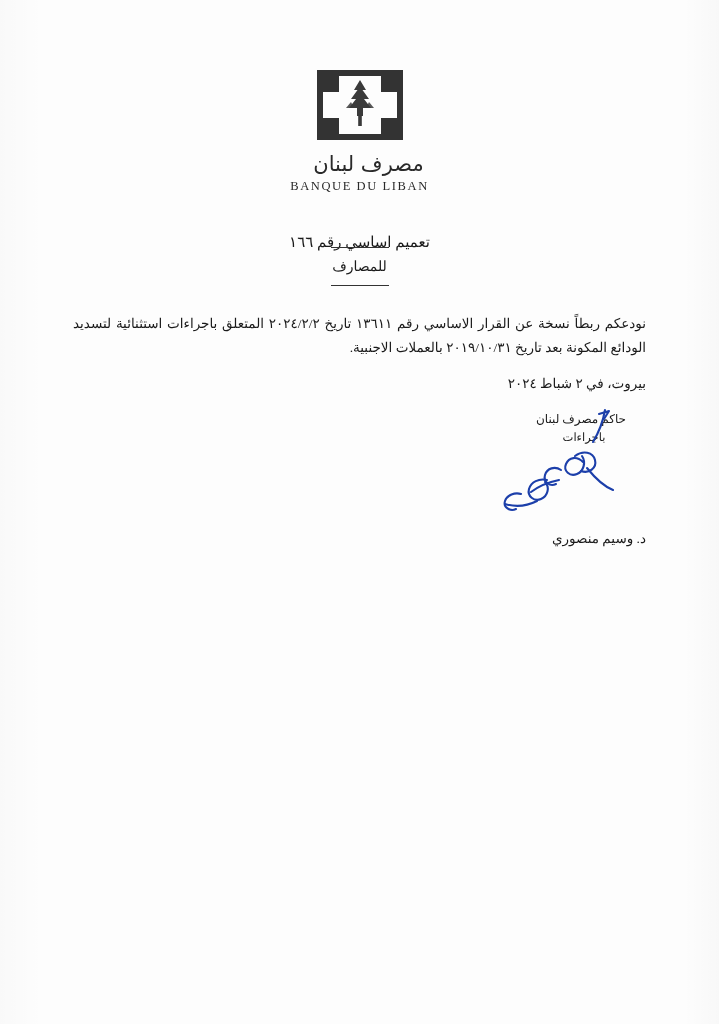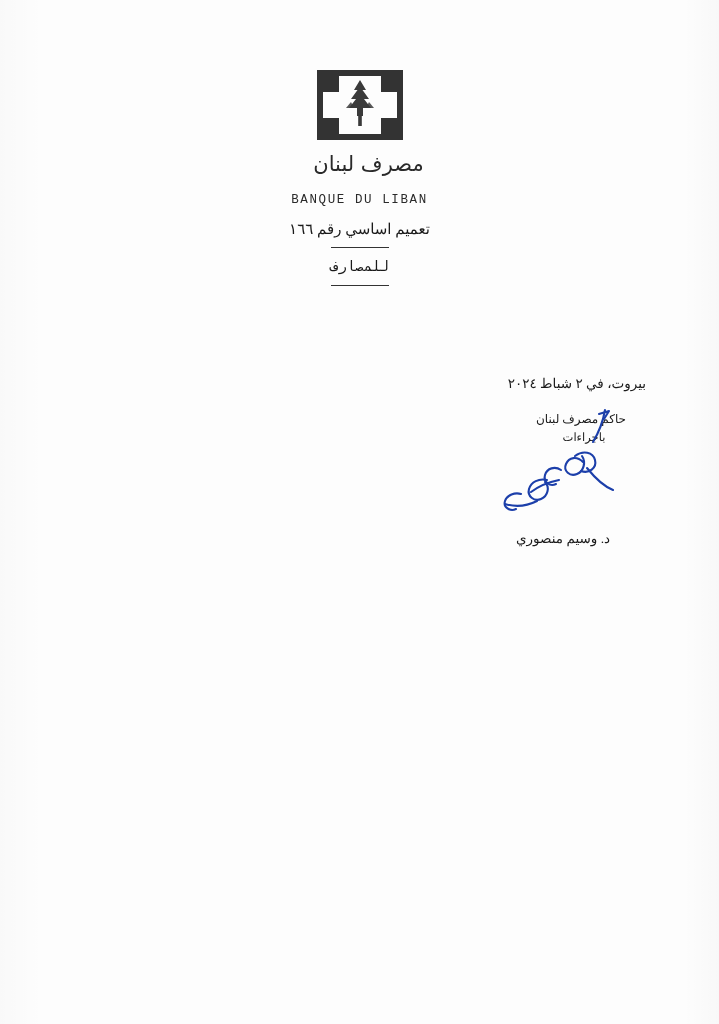--- a/index.html
+++ b/index.html
@@ -77,52 +77,51 @@
 
   .logo-ar {
     margin-top: 12px;
     font-size: 21px;
     letter-spacing: 1px;
     color: #2a2a2a;
     font-family: "DejaVu Sans", sans-serif;
     margin-left: 18px;
   }
   .logo-en {
-    margin-top: 17px;
+    margin-top: 3px;
     font-size: 12.5px;
     letter-spacing: 1.6px;
     color: #2a2a2a;
-    font-family: Liberation Mono, monospace;
+    font-family: Liberation Serif, serif;
   }
 
   
   .doc-title {
     position: absolute;
-    top: 220px;
+    top: 233px;
     left: 0; right: 0;
     text-align: center;
     font-size: 15px;
     color: #1a1a1a;
   }
   .title-rule {
     position: absolute;
     top: 247px;
     left: 50%;
     transform: translateX(-50%);
     width: 58px;
     height: 1px;
     background: #333;
   }
   .doc-subtitle {
     position: absolute;
     top: 258px;
     left: 0; right: 0;
     text-align: center;
     font-size: 14px;
-    font-family: Liberation Mono, monospace;
   }
   .subtitle-rule {
     position: absolute;
     top: 285px;
     left: 50%;
     transform: translateX(-50%);
     width: 58px;
     height: 1px;
     background: #333;
   }
@@ -173,21 +172,21 @@
     height: 115px;
     pointer-events: none;
   }
 
   .signer-name {
     position: absolute;
     top: 530px;
     right: 73px;
     font-size: 13.5px;
     width: 130px;
-    text-align: left;
+    text-align: right;
   }
 </style>
 </head>
 <body>
 
 <div class="page">
 
   <div class="logo-block">
     <div class="emblem">
       <div class="corner c-tl"></div>
@@ -210,20 +209,21 @@
     <div class="logo-ar">مصرف لبنان</div>
     <div class="logo-en">BANQUE DU LIBAN</div>
   </div>
 
   <div class="doc-title">تعميم اساسي رقم ١٦٦</div>
   <div class="title-rule"></div>
 
   <div class="doc-subtitle">للمصارف</div>
   <div class="subtitle-rule"></div>
 
+  <div class="body-text">نودعكم ربطاً نسخة عن القرار الاساسي رقم ١٣٦١١ تاريخ ٢٠٢٤/٢/٢ المتعلق باجراءات استثنائية لتسديد الودائع المكونة بعد تاريخ ٢٠١٩/١٠/٣١ بالعملات الاجنبية.</div>
 
   <div class="date-line">بيروت، في ٢ شباط ٢٠٢٤</div>
 
   <div class="signer-title">حاكم مصرف لبنان</div>
   <div class="signer-sub">باجراءات</div>
 
   <svg class="signature" viewBox="0 0 150 115" aria-hidden="true">
     <g fill="none" stroke="#1c3faa" stroke-width="2.1" stroke-linecap="round" stroke-linejoin="round">
       <path d="M118 2 C116 14 112 24 106 34"></path>
       <path d="M112 6 L122 3 L117 11"></path>

